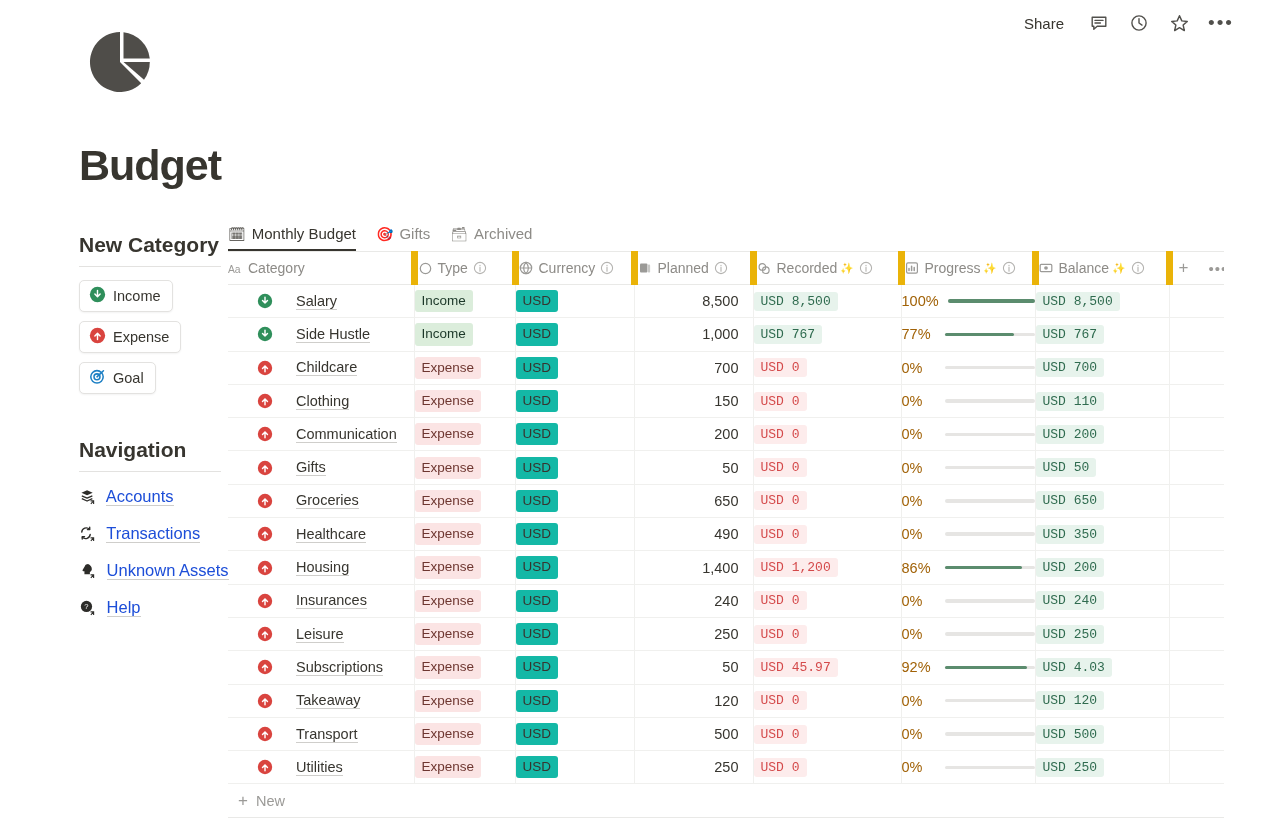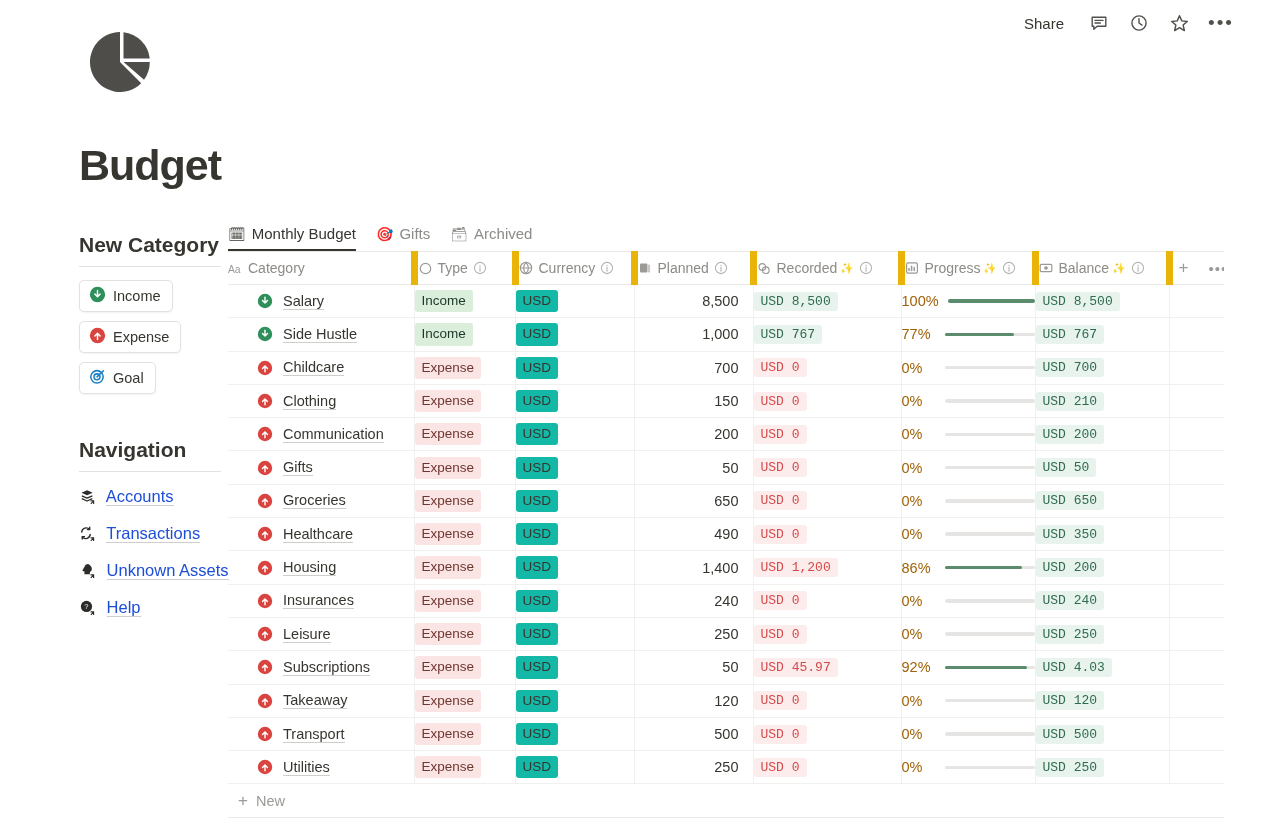--- a/index.html
+++ b/index.html
@@ -92,21 +92,21 @@
              color: #9b9a97; font-size: 17px; padding-left: 6px; }
 
   tbody tr td {
     height: 33.3px; border-bottom: 1px solid #f0f0ee;
     border-right: 1px solid #f0f0ee;
     font-size: 14.5px; padding: 0 9px; vertical-align: middle;
     overflow: hidden; white-space: nowrap;
   }
   tbody tr td.last { border-right: none; }
   tbody tr td.num { text-align: right; padding-right: 14px; }
-  .catcell { display: flex; align-items: center; gap: 10px; padding-left: 29px; }
+  .catcell { display: flex; align-items: center; gap: 23px; padding-left: 29px; }
   .catname { border-bottom: 1px solid #cfcecb; cursor: pointer; }
   .cicon { width: 16px; height: 16px; flex: 0 0 16px; }
 
   .tag { display: inline-block; border-radius: 3px; padding: 2px 7px;
          font-size: 13.5px; line-height: 1.35; }
   .tag-income { background: #dbeddb; color: #1c3829; }
   .tag-expense { background: #fbe4e4; color: #6e3630; }
   .tag-usd { background: #14b8a6; color: #37352f; }
 
   .mono { font-family: "Liberation Mono", monospace; font-size: 13px;
@@ -488,21 +488,21 @@
             <td class="num">150</td>
             <td><span class="mono mono-red">USD 0</span></td>
             <td>
               <span class="prog">
                 <span class="pct">0%</span>
                 <span class="bar">
                   <i style="width:0%"></i>
                 </span>
               </span>
             </td>
-            <td><span class="mono mono-green">USD 210</span></td>
+            <td><span class="mono mono-green">USD 110</span></td>
             <td class="last"></td>
           </tr>
           <tr>
             <td>
               <span class="catcell">
                 <span class="cicon"><svg width="16" height="16" viewBox="0 0 20 20">
                     <circle cx="10" cy="10" r="9" fill="#d9443f"></circle>
                     <path d="M10 14.8V7.6M6.9 10.6L10 7.4l3.1 3.2" fill="none" stroke="#fff" stroke-width="1.8" stroke-linecap="round" stroke-linejoin="round"></path>
                   </svg></span>
                 <span class="catname">Communication</span>

